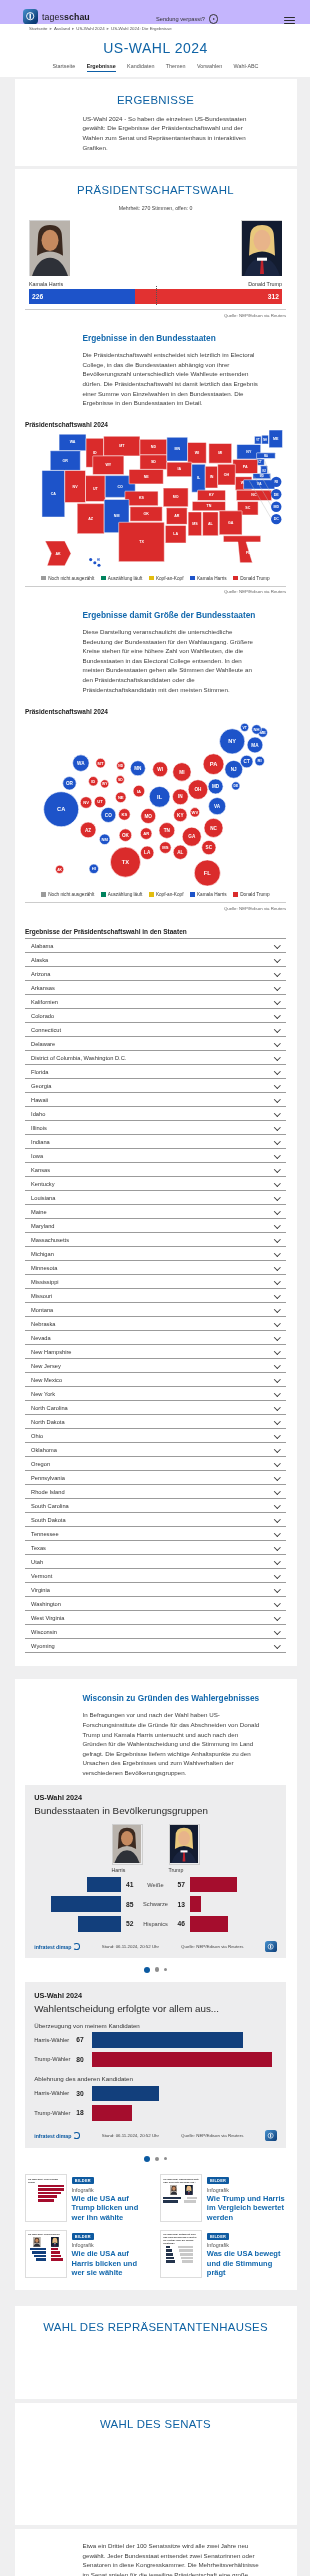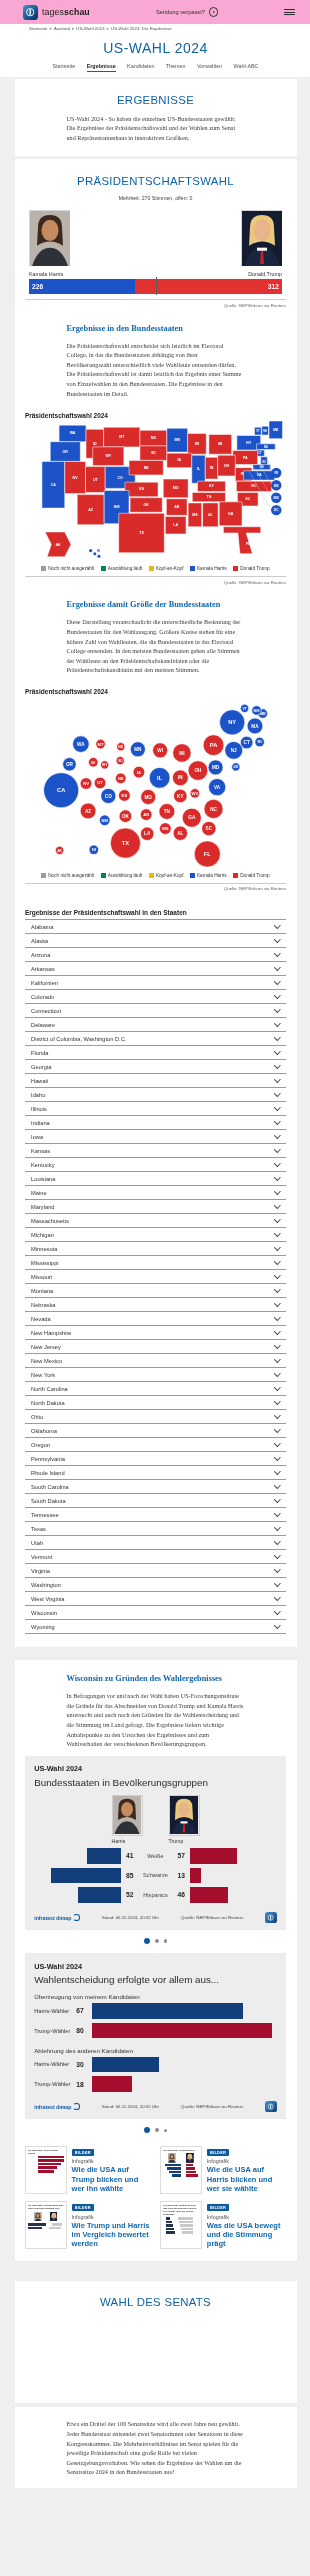--- a/index.html
+++ b/index.html
@@ -1,19 +1,19 @@
 <!DOCTYPE html>
 <html style="font-size:8.3px"><head>
 <meta charset="utf-8">
 <style>
   html,body{margin:0;padding:0;}
   body{width:311px;background:#efeff0;font-family:"Liberation Sans",sans-serif;color:#3d3d3d;}
   .page{width:311px;position:relative;}
   
-  .topbar{background:#f9a8d4;height:24px;display:flex;align-items:center;padding:0 8.3px;box-sizing:border-box;}
+  .topbar{background:#c4b5fd;height:24px;display:flex;align-items:flex-end;padding:0 8.3px;box-sizing:border-box;}
   .brand{display:flex;align-items:center;gap:4.1px;margin-left:14.5px;}
   .brandmark{width:15px;height:15px;border-radius:3.6px;background:linear-gradient(135deg,#4792cf 0%,#0c3d78 80%);display:flex;align-items:center;justify-content:center;}
   .brandword{font-size:8.8px;color:#1d1d1d;letter-spacing:0.1px;}
   .brandword b{font-weight:700;}
   .missed{flex:1;display:flex;align-items:center;justify-content:center;gap:3.6px;font-size:5.7px;color:#333;}
   .playcirc{width:7.8px;height:7.8px;border:0.7px solid #333;border-radius:50%;display:flex;align-items:center;justify-content:center;}
   .playtri{width:0;height:0;border-left:2.6px solid #333;border-top:1.8px solid transparent;border-bottom:1.8px solid transparent;margin-left:0.5px;}
   .burger{width:11px;height:6.7px;display:flex;flex-direction:column;justify-content:space-between;margin-right:7.3px;}
   .burger span{display:block;height:1px;background:#2b2b2b;border-radius:0.5px;}
   .crumbs{background:#fff;padding:2.1px 0 4.1px 29px;font-size:4.4px;color:#555;}
@@ -21,21 +21,21 @@
   .masthead{background:#fff;text-align:center;padding:5.2px 0 0;}
   .pagetitle{color:#1064a6;font-size:14px;letter-spacing:0.5px;font-weight:400;}
   .tabs{display:flex;justify-content:center;gap:11.4px;padding:6.7px 0 5.2px;background:#fff;font-size:5.4px;color:#555;}
   .tab{padding-bottom:1.6px;cursor:pointer;}
   .tab.active{color:#1d1d1d;font-weight:700;border-bottom:1px solid #0d5ea6;}
   
   .card{background:#fff;width:282px;margin:0 auto;box-sizing:border-box;}
   .gap4{height:2.1px;}.gap6{height:3.1px;}.gap8{height:4.1px;}.gap25{height:13px;}.gap30{height:15.5px;}
   .sechead{color:#0e62a3;text-align:center;font-size:11.4px;letter-spacing:0.3px;font-weight:400;padding:15.5px 0 7.3px;}
   .subhead{color:#1268ad;font-size:8.3px;font-weight:700;margin:0 0 5.2px;}
-  .textcol{margin-left:52px;width:177px;font-size:6.2px;line-height:1.55;color:#3d3d3d;font-family:Liberation Serif, serif;}
+  .textcol{margin-left:68px;width:177px;font-size:6.2px;line-height:1.55;color:#3d3d3d;}
   .boldlabel{font-size:6.5px;font-weight:700;color:#1d1d1d;margin:13.5px 0 2.1px 10.4px;}
   .srcline{border-top:0.5px solid #ccc;margin:5.2px 10.4px 0;padding:2.6px 0 7.3px;text-align:right;font-size:4.4px;color:#666;}
   
   .cands{position:relative;margin:2.1px 14.5px 0;height:68px;}
   .majnote{text-align:center;font-size:5.2px;color:#444;padding-top:1px;}
   .photo{position:absolute;top:7.3px;width:41px;height:56px;border:0.5px solid #d5d5d5;box-sizing:border-box;}
   .photo.left{left:0;} .photo.right{right:0;}
   .candnames{display:flex;justify-content:space-between;margin:0 14.5px;font-size:5.4px;color:#333;}
   .evbar{position:relative;display:flex;height:15px;margin:2.1px 14.5px 0;}
   .evbar .b{display:flex;align-items:center;color:#fff;font-size:6.7px;font-weight:700;box-sizing:border-box;}
@@ -831,20 +831,57 @@
             </div>
     </div>
     <div class="tmeta">
       <span class="badge">BILDER</span>
       <div class="tkicker">Infografik</div>
       <div class="ttitle">Wie die USA auf Trump blicken und wer ihn wählte</div>
     </div>
         </div>
         <div class="teaser">
           <div class="thumb">
+      <div class="tcap">US-Wahl 2024 Überwiegend gute oder schlechte Meinung von...</div>
+      <div style="display:flex;gap:7.3px;justify-content:center;margin:1.6px 0">
+              <span class="mface" id="mf3"><svg width="7.8" height="9.8" viewBox="0 0 40 54" preserveAspectRatio="none">
+   <rect width="40" height="54" fill="#b9b3ac"></rect>
+   <path d="M8,16 Q8,4 20,4 Q32,4 32,16 L33,34 Q26,30 20,30 Q14,30 7,34 Z" fill="#3c2a20"></path>
+   <ellipse cx="20" cy="19" rx="8.5" ry="10.5" fill="#c68a5f"></ellipse>
+   <path d="M2,54 Q8,36 20,36 Q32,36 38,54 Z" fill="#2e3138"></path>
+
+  </svg></span>
+              <span class="mface" id="mf4"><svg width="7.8" height="9.8" viewBox="0 0 40 54" preserveAspectRatio="none">
+   <rect width="40" height="54" fill="#131c30"></rect>
+   <path d="M8,16 Q8,4 20,4 Q32,4 32,16 L33,34 Q26,30 20,30 Q14,30 7,34 Z" fill="#e9c87c"></path>
+   <ellipse cx="20" cy="19" rx="8.5" ry="10.5" fill="#e8b48a"></ellipse>
+   <path d="M2,54 Q8,36 20,36 Q32,36 38,54 Z" fill="#1a2540"></path>
+   <path d="M19,38 L21,38 L22,52 L18,52 Z" fill="#c0222c"></path>
+                  <rect x="15" y="36" width="10" height="3" fill="#fff"></rect>
+  </svg></span>
+            </div>
+            <div class="mrow">
+              <span class="mbar" style="background:#24344d;width:17.6px"></span>
+              <span style="width:4.1px"></span>
+              <span class="mbar" style="background:#c9c9c9;width:10.4px"></span>
+            </div>
+            <div class="mrow">
+              <span class="mbar" style="background:#24344d;width:14.5px"></span>
+              <span style="width:4.1px"></span>
+              <span class="mbar" style="background:#c9c9c9;width:12.4px"></span>
+            </div>
+    </div>
+    <div class="tmeta">
+      <span class="badge">BILDER</span>
+      <div class="tkicker">Infografik</div>
+      <div class="ttitle">Wie Trump und Harris im Vergleich bewertet werden</div>
+    </div>
+        </div>
+        <div class="teaser">
+          <div class="thumb">
       <div class="tcap">US-Wahl 2024 Profilvergleich</div>
       <div style="display:flex;gap:10.4px;justify-content:center;margin:1px 0">
               <span class="mface" id="mf1"><svg width="7.8" height="9.8" viewBox="0 0 40 54" preserveAspectRatio="none">
    <rect width="40" height="54" fill="#b9b3ac"></rect>
    <path d="M8,16 Q8,4 20,4 Q32,4 32,16 L33,34 Q26,30 20,30 Q14,30 7,34 Z" fill="#3c2a20"></path>
    <ellipse cx="20" cy="19" rx="8.5" ry="10.5" fill="#c68a5f"></ellipse>
    <path d="M2,54 Q8,36 20,36 Q32,36 38,54 Z" fill="#2e3138"></path>
 
   </svg></span>
               <span class="mface" id="mf2"><svg width="7.8" height="9.8" viewBox="0 0 40 54" preserveAspectRatio="none">
@@ -878,57 +915,20 @@
             </div>
     </div>
     <div class="tmeta">
       <span class="badge">BILDER</span>
       <div class="tkicker">Infografik</div>
       <div class="ttitle">Wie die USA auf Harris blicken und wer sie wählte</div>
     </div>
         </div>
         <div class="teaser">
           <div class="thumb">
-      <div class="tcap">US-Wahl 2024 Überwiegend gute oder schlechte Meinung von...</div>
-      <div style="display:flex;gap:7.3px;justify-content:center;margin:1.6px 0">
-              <span class="mface" id="mf3"><svg width="7.8" height="9.8" viewBox="0 0 40 54" preserveAspectRatio="none">
-   <rect width="40" height="54" fill="#b9b3ac"></rect>
-   <path d="M8,16 Q8,4 20,4 Q32,4 32,16 L33,34 Q26,30 20,30 Q14,30 7,34 Z" fill="#3c2a20"></path>
-   <ellipse cx="20" cy="19" rx="8.5" ry="10.5" fill="#c68a5f"></ellipse>
-   <path d="M2,54 Q8,36 20,36 Q32,36 38,54 Z" fill="#2e3138"></path>
-
-  </svg></span>
-              <span class="mface" id="mf4"><svg width="7.8" height="9.8" viewBox="0 0 40 54" preserveAspectRatio="none">
-   <rect width="40" height="54" fill="#131c30"></rect>
-   <path d="M8,16 Q8,4 20,4 Q32,4 32,16 L33,34 Q26,30 20,30 Q14,30 7,34 Z" fill="#e9c87c"></path>
-   <ellipse cx="20" cy="19" rx="8.5" ry="10.5" fill="#e8b48a"></ellipse>
-   <path d="M2,54 Q8,36 20,36 Q32,36 38,54 Z" fill="#1a2540"></path>
-   <path d="M19,38 L21,38 L22,52 L18,52 Z" fill="#c0222c"></path>
-                  <rect x="15" y="36" width="10" height="3" fill="#fff"></rect>
-  </svg></span>
-            </div>
-            <div class="mrow">
-              <span class="mbar" style="background:#24344d;width:17.6px"></span>
-              <span style="width:4.1px"></span>
-              <span class="mbar" style="background:#c9c9c9;width:10.4px"></span>
-            </div>
-            <div class="mrow">
-              <span class="mbar" style="background:#24344d;width:14.5px"></span>
-              <span style="width:4.1px"></span>
-              <span class="mbar" style="background:#c9c9c9;width:12.4px"></span>
-            </div>
-    </div>
-    <div class="tmeta">
-      <span class="badge">BILDER</span>
-      <div class="tkicker">Infografik</div>
-      <div class="ttitle">Wie Trump und Harris im Vergleich bewertet werden</div>
-    </div>
-        </div>
-        <div class="teaser">
-          <div class="thumb">
       <div class="tcap">US-Wahl 2024 Entwickelt sich das Land auf diesem Gebiet in die richtige oder die falsche Richtung?</div>
       <div class="mrow">
               <span class="mbar" style="background:#24344d;width:4.1px;margin-left:3.1px"></span>
               <span style="width:5.2px"></span>
               <span class="mbar" style="background:#c9c9c9;width:15.5px"></span>
             </div>
             <div class="mrow">
               <span class="mbar" style="background:#24344d;width:5.2px;margin-left:3.1px"></span>
               <span style="width:5.2px"></span>
               <span class="mbar" style="background:#c9c9c9;width:14.5px"></span>
@@ -953,20 +953,23 @@
       <span class="badge">BILDER</span>
       <div class="tkicker">Infografik</div>
       <div class="ttitle">Was die USA bewegt und die Stimmung prägt</div>
     </div>
         </div>
       </div>
   </div>
 
   <div class="gap30"></div>
 
+  <div class="card blanktall" style="min-height:93px;">
+    <div class="sechead">WAHL DES REPRÄSENTANTENHAUSES</div>
+  </div>
 
   <div class="gap8"></div>
 
   <div class="card blanktall" style="min-height:122px;">
     <div class="sechead">WAHL DES SENATS</div>
   </div>
 
   <div class="gap8"></div>
 
   <div class="card" style="padding:12.4px 0 11.4px;">

